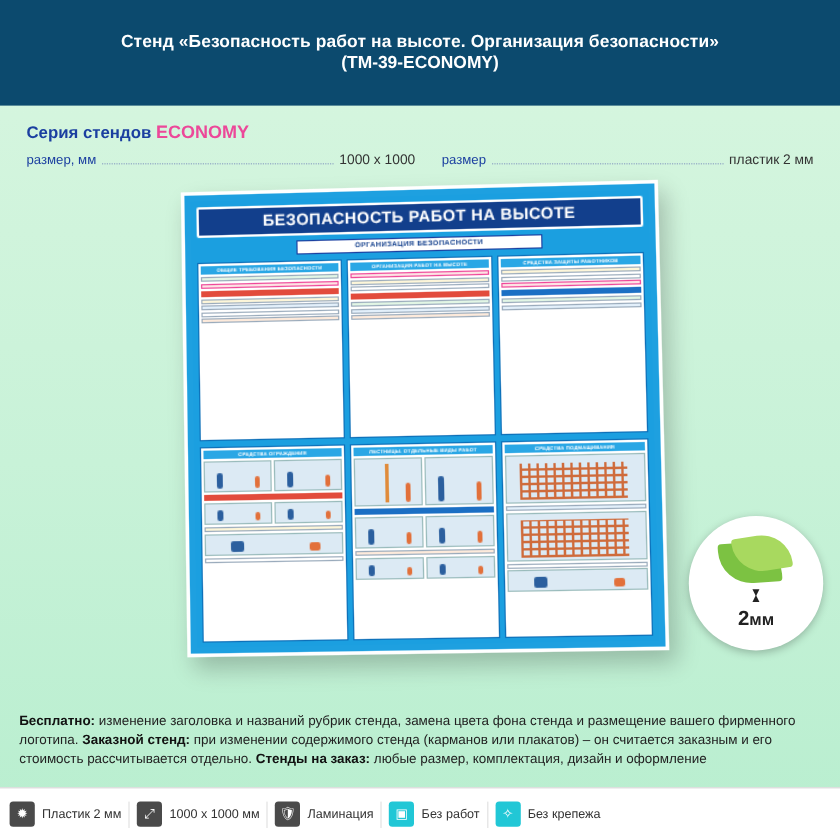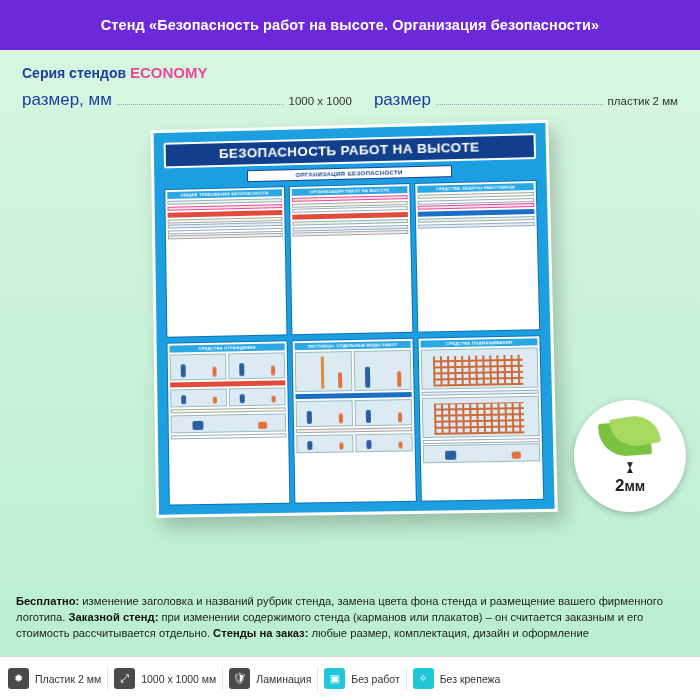--- a/index.html
+++ b/index.html
@@ -5,34 +5,34 @@
   * { box-sizing: border-box; }
   html, body { margin:0; padding:0; }
   body {
     width:700px; height:700px;
     font-family:"Liberation Sans", sans-serif;
     background:linear-gradient(180deg,#d8f6e0 0%,#c8f2d8 55%,#b8eecf 100%);
     position:relative; overflow:hidden;
   }
   
   .header {
-    height:50px; background:#6d28d9;
+    height:88px; background:#0c4a6e;
     display:flex; flex-direction:column; align-items:center; justify-content:center;
     color:#ffffff; text-align:center; line-height:1.25;
   }
   .header .t1 { font-size:14.5px; font-weight:bold; letter-spacing:0.1px;}
   .header .t2 { font-size:14.5px; font-weight:bold; }
   
   .chars { padding:14px 22px 0 22px; }
   .chars-row1 { display:flex; justify-content:space-between; align-items:baseline; }
   .chars-title { color:#1b3fa0; font-size:16px; font-weight:bold; letter-spacing:.3px;}
   .series { color:#1b3fa0; font-size:14px; font-weight:bold; }
   .series .economy { color:#ec4899; font-size:15px; font-weight:bold; }
   .chars-row2 { display:flex; align-items:baseline; margin-top:9px; font-size:11.5px; color:#3a3a6a;}
-  .lbl { color:#1b3fa0; white-space:nowrap; font-size:17px;}
+  .lbl { color:#1b3fa0; white-space:nowrap; font-size:11px;}
   .dots { flex:1; border-bottom:1.5px dotted #8fa6c4; margin:0 5px 3px 5px; }
   .val { color:#333; white-space:nowrap; font-size:11.5px;}
   .gap { width:22px; }
   
   .stage { position:relative; height:400px; margin-top:8px; }
   .poster {
     position:absolute; left:152px; top:6px; width:400px; height:390px;
     background:#1ea0e0;
     transform: perspective(1400px) rotateX(2deg) rotateY(-2.4deg) rotate(-1.1deg);
     box-shadow: 6px 10px 18px rgba(0,0,0,.22);
@@ -132,20 +132,21 @@
     display:flex; align-items:center; justify-content:center; font-size:11px;
   }
   .chip.cyan .ic { background:#21c7d6; }
   .sep { width:1px; height:22px; background:#e2e2e2; }
 </style>
 </head>
 <body>
 
 <div class="header">
   <div class="t1">Стенд «Безопасность работ на высоте. Организация безопасности»</div>
+  <div class="t2">(ТМ-39-ECONOMY)</div>
 </div>
 
 <div class="chars">
   <div class="chars-row1">
     <div class="series">
       <span>Серия стендов</span>
       <span class="economy">ECONOMY</span>
     </div>
   </div>
   <div class="chars-row2">

